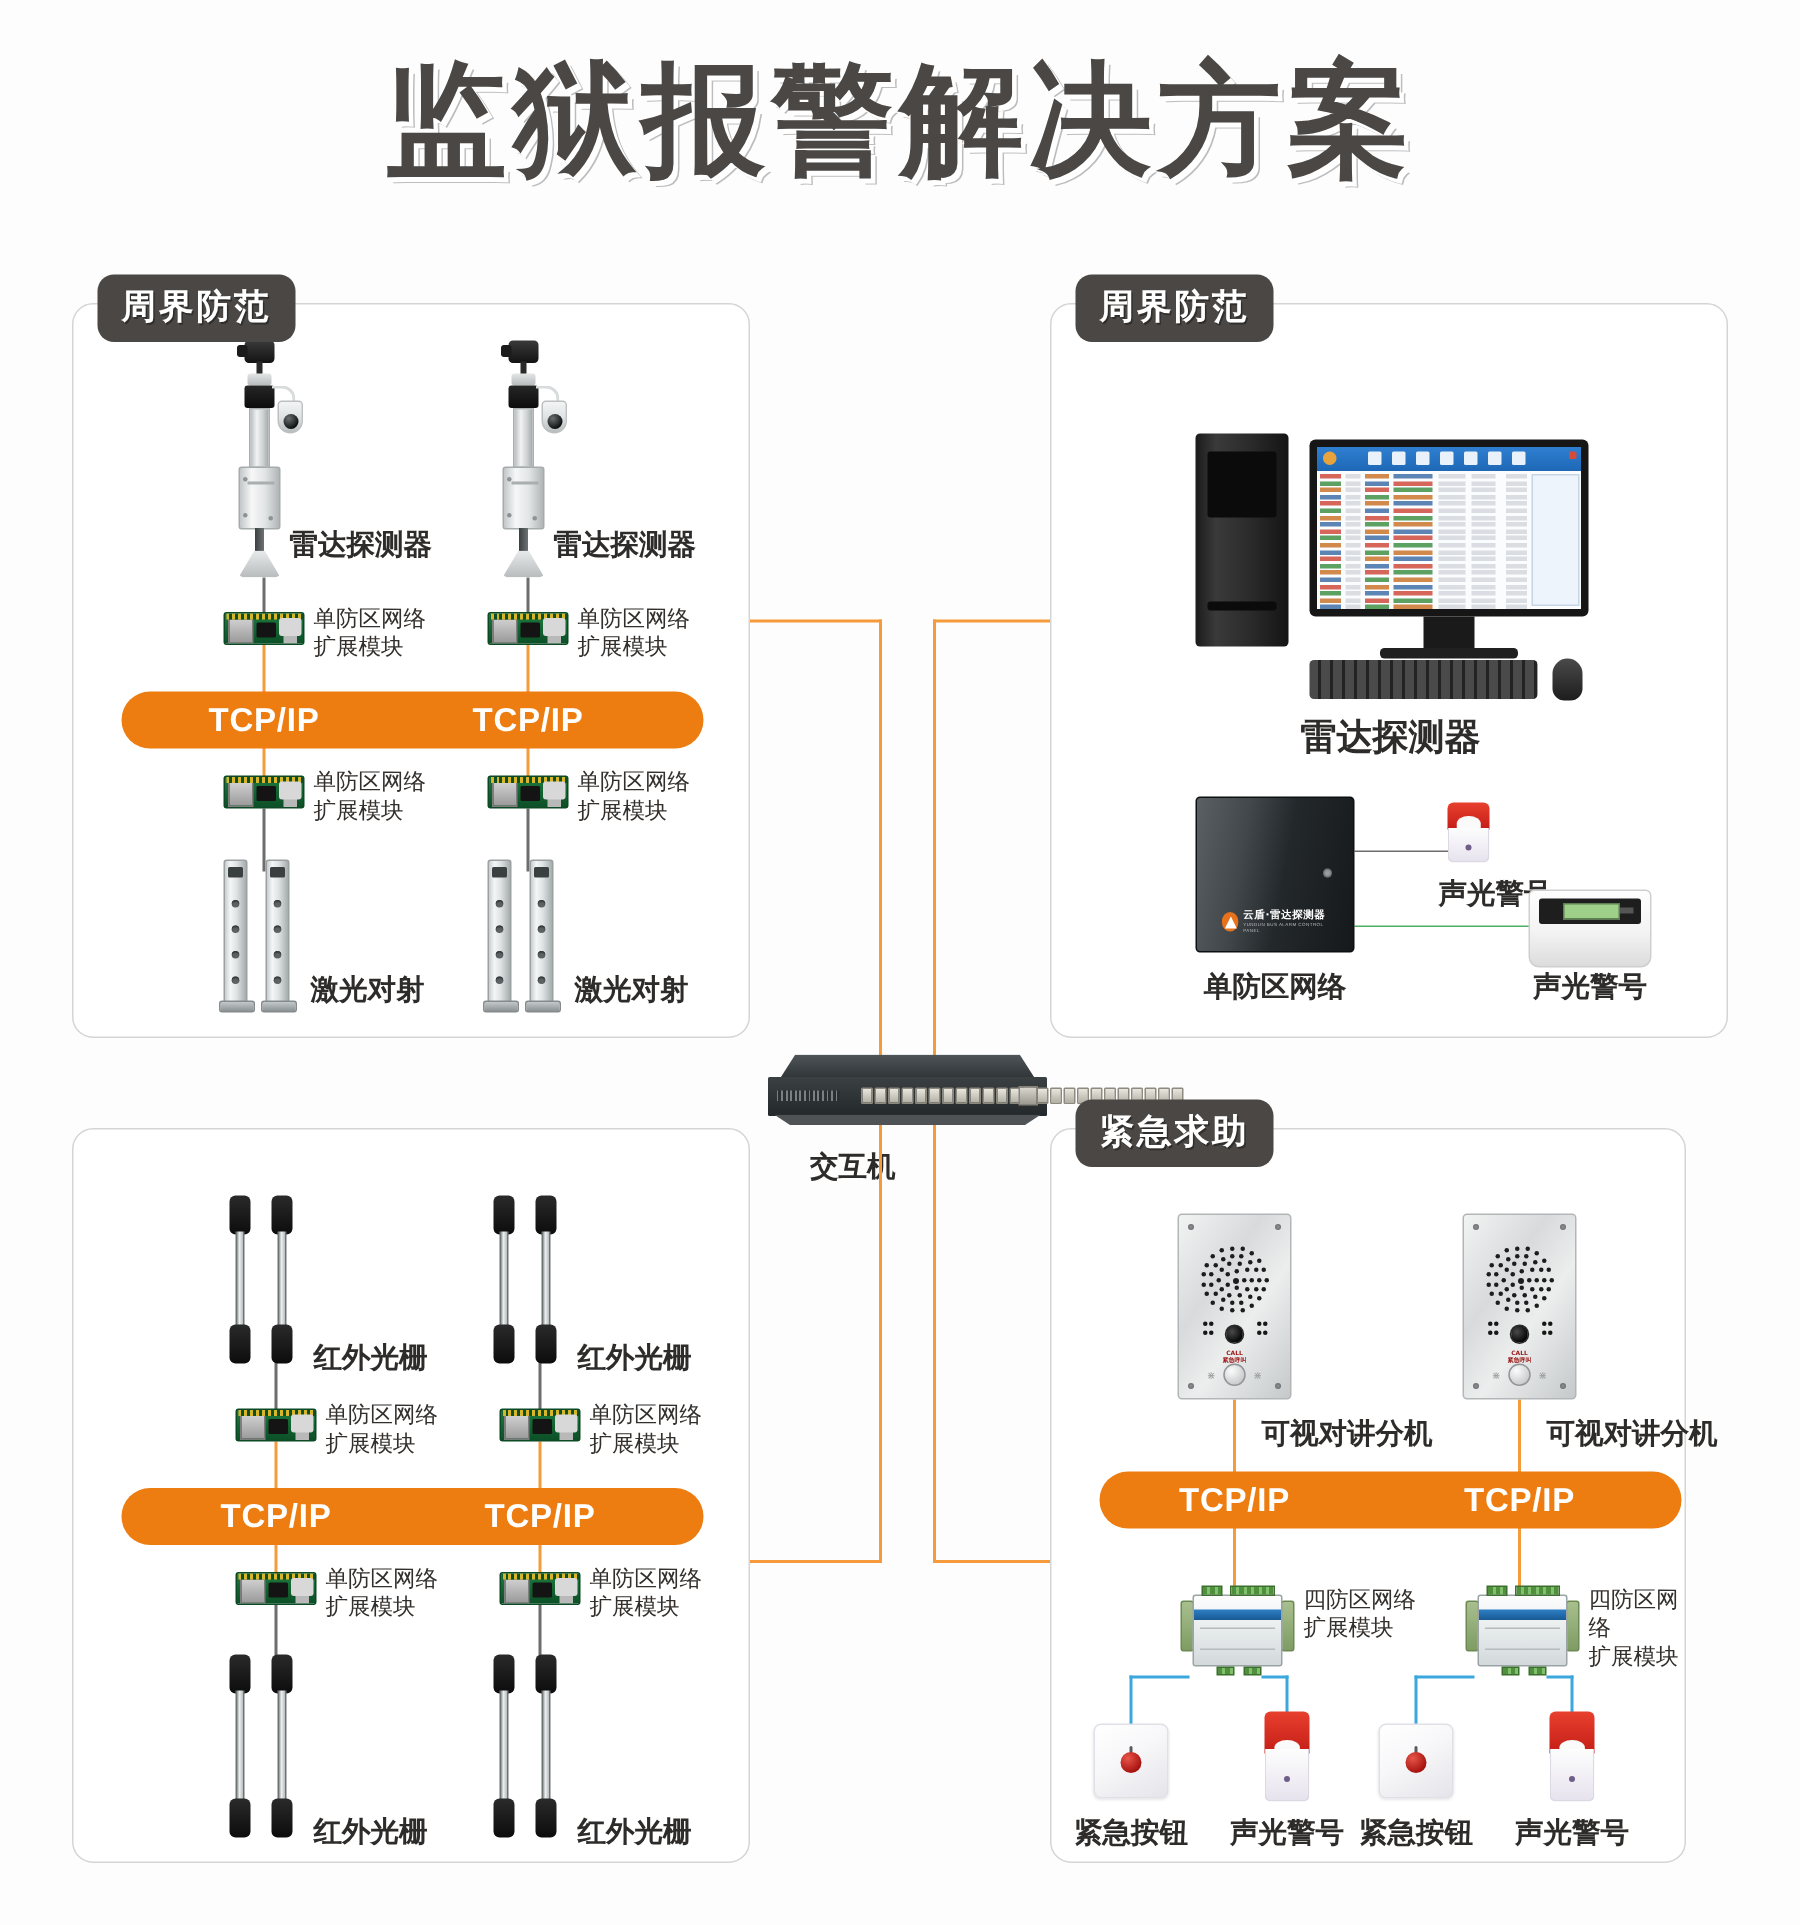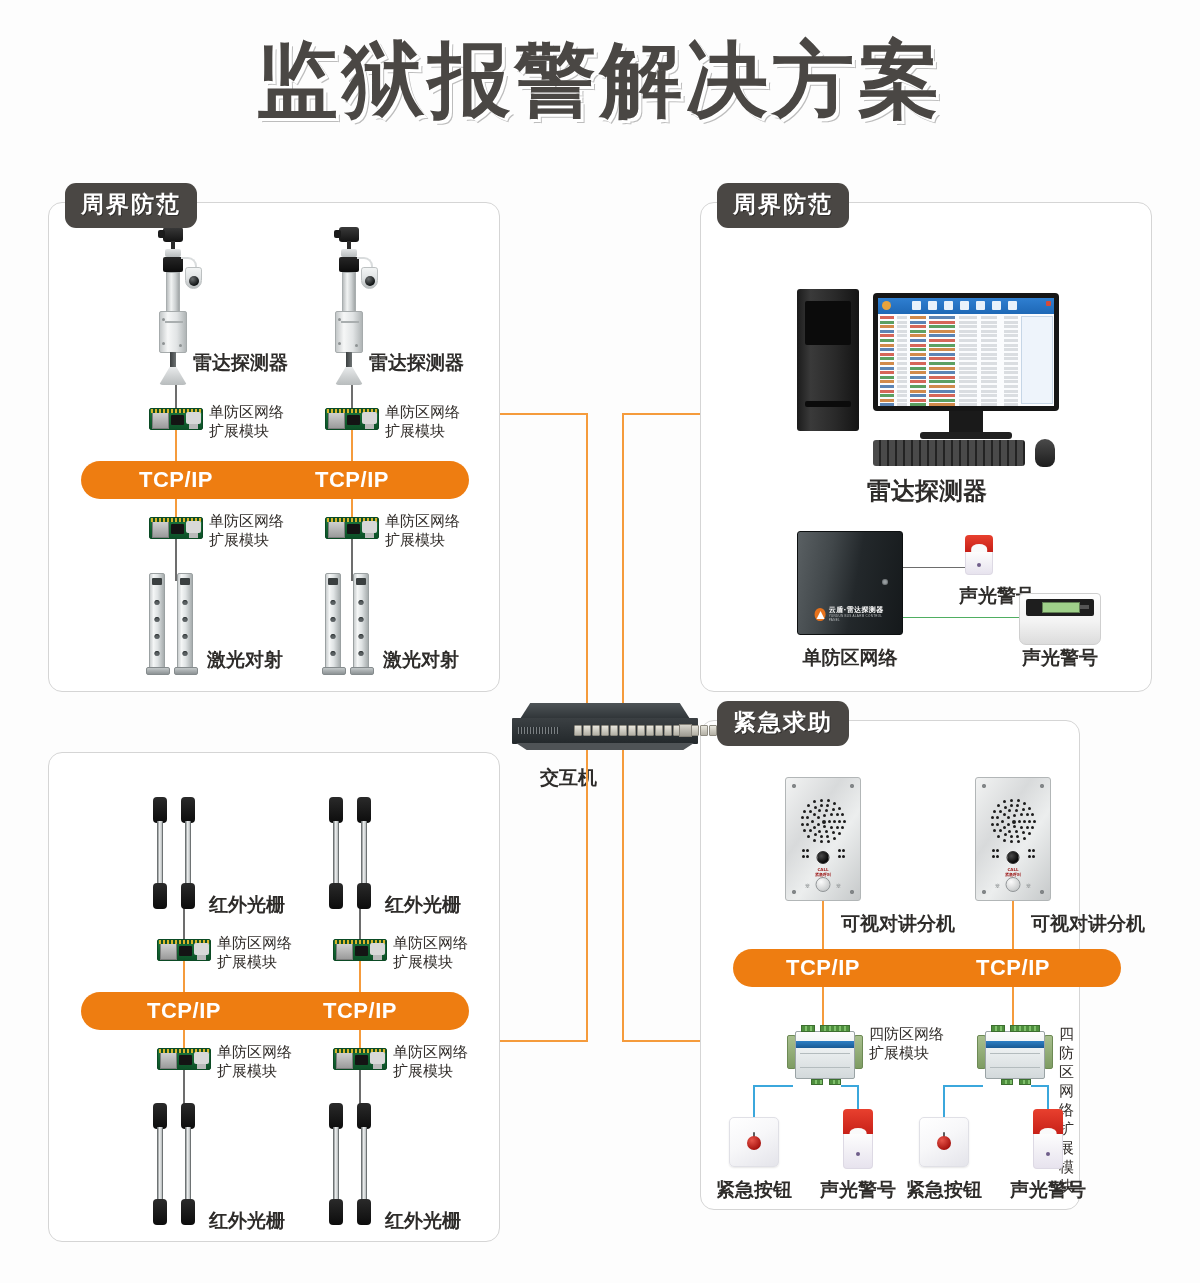--- a/index.html
+++ b/index.html
@@ -30,21 +30,21 @@
     background:#4a4744; color:#fff; font-weight:bold;
     font-size:23px; letter-spacing:2px;
     padding:6px 16px 8px 16px; border-radius:11px;
     white-space:nowrap; z-index:6;
     font-family:"DejaVu Sans","Liberation Sans",sans-serif;
     text-shadow:1px 1px 0 rgba(0,0,0,.35);
   }
   #panel-perimeter { left:48px;  top:202px;  width:452px; height:490px; }
   #panel-control   { left:700px; top:202px;  width:452px; height:490px; }
   #panel-antihang  { left:48px;  top:752px;  width:452px; height:490px; }
-  #panel-emergency { left:700px; top:720px;  width:380px; height:490px; }
+  #panel-emergency { left:700px; top:752px;  width:424px; height:490px; }
 
   
   .lbl{
     position:absolute; font-size:15px; color:#332f2c; line-height:19px;
     white-space:pre-line; font-family:"DejaVu Sans","Liberation Sans",sans-serif;
   }
   .lbl-big{
     position:absolute; font-size:19px; font-weight:bold; color:#2e2c2a;
     white-space:nowrap; font-family:"DejaVu Sans","Liberation Sans",sans-serif;
   }

